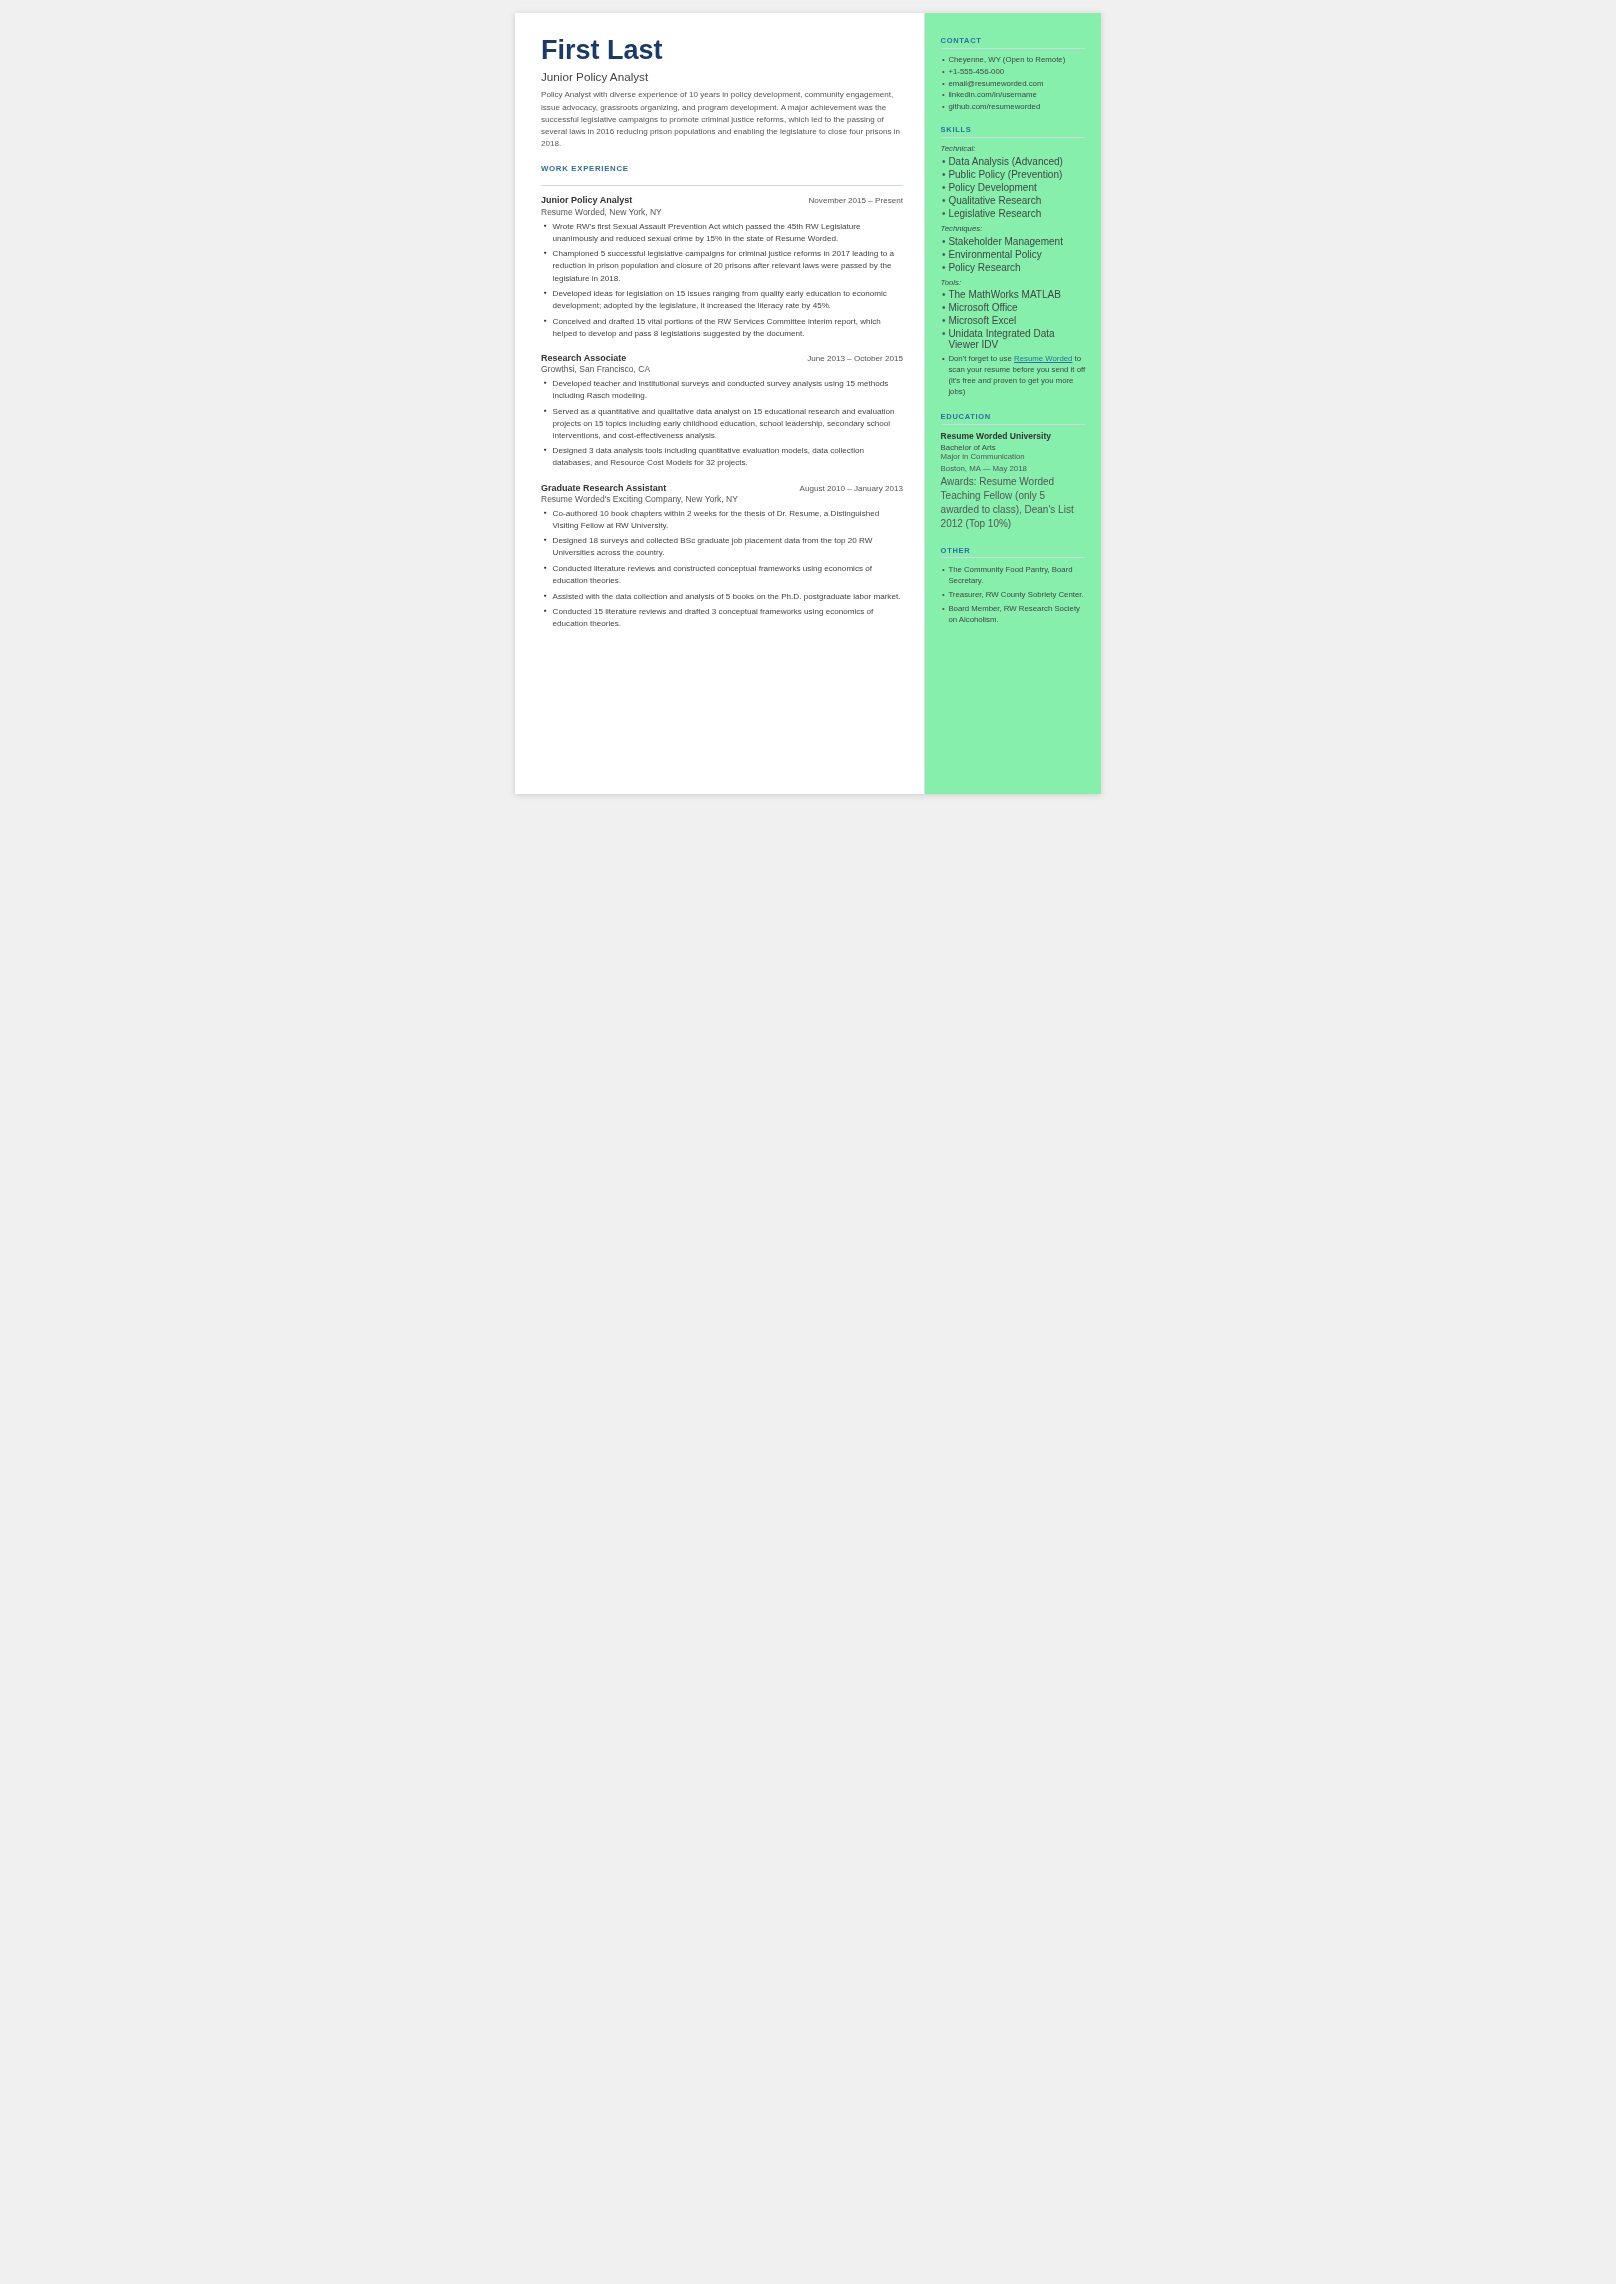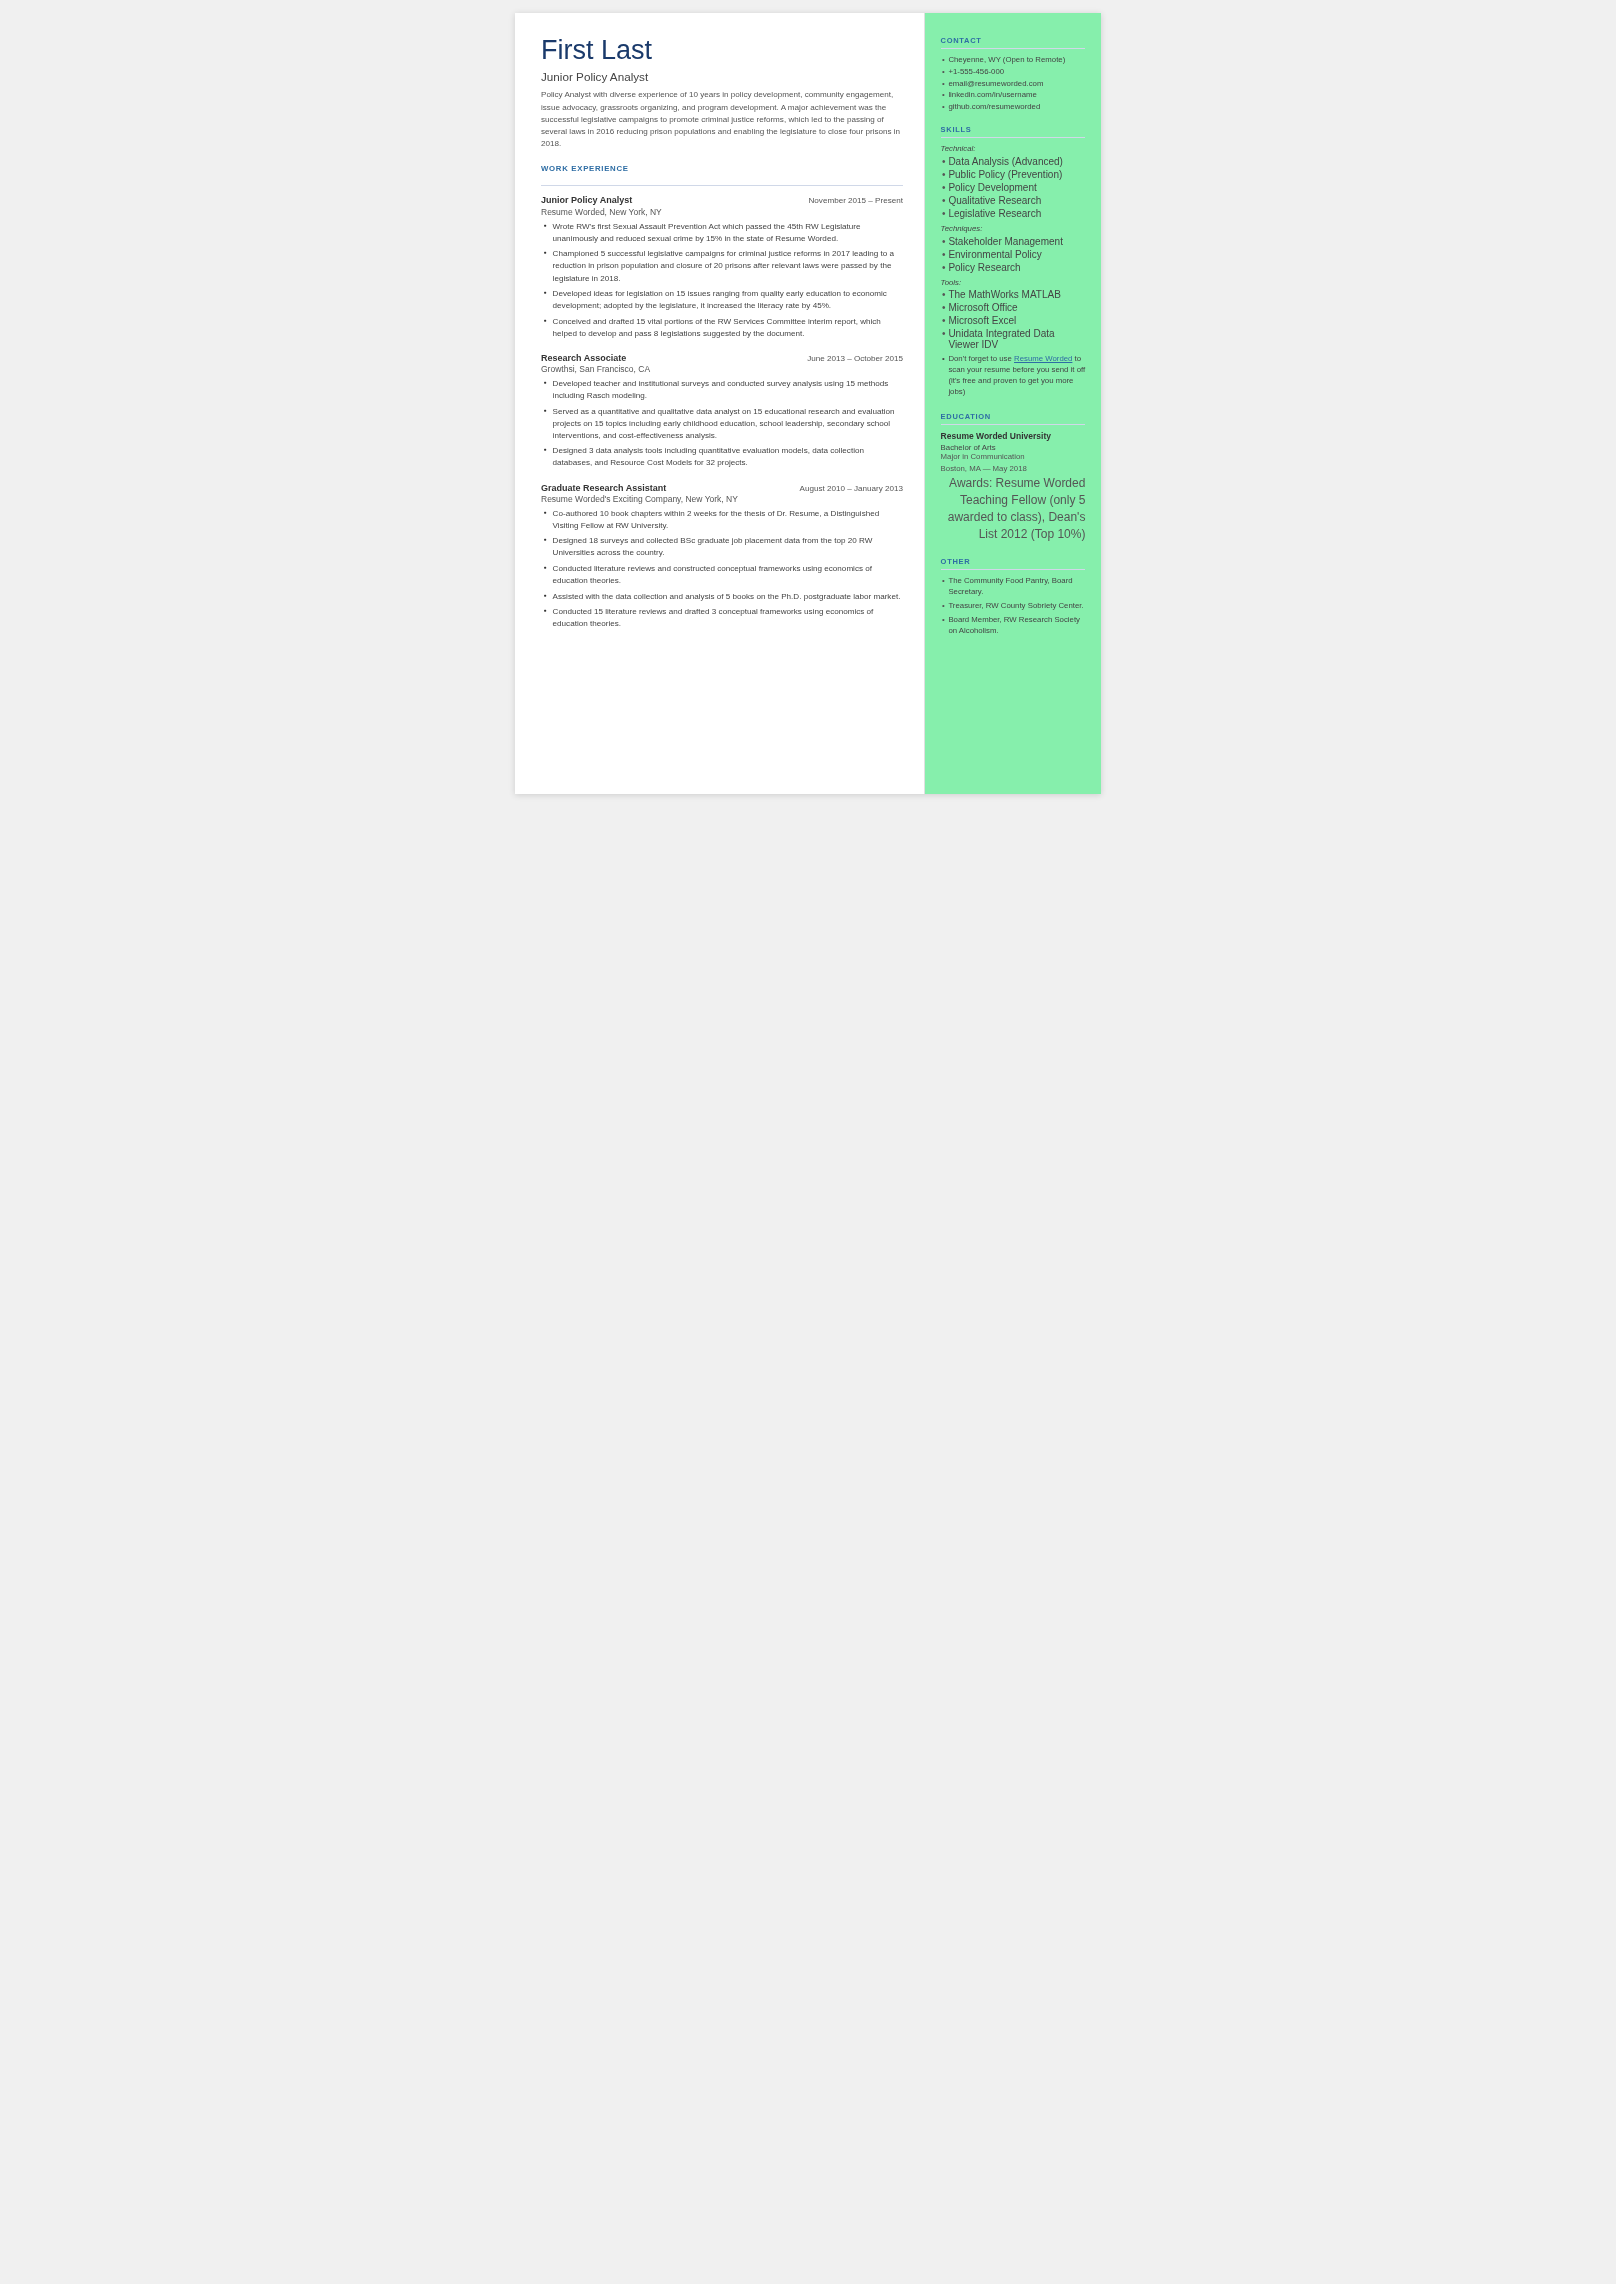--- a/index.html
+++ b/index.html
@@ -19,21 +19,21 @@
       box-shadow: 0 1.3px 6.5px rgba(0,0,0,0.15);
     }
     
     .left-col {
       flex: 1;
       padding: 23.4px 21px 23.4px 26px;
       border-right: 0.7px solid #e0e0e0;
     }
     .name {
       font-size: 27px;
-      font-weight: 400;
+      font-weight: 700;
       color: #1a3a6b;
       line-height: 1.1;
       margin-bottom: 3.9px;
     }
     .job-title {
       font-size: 11.7px;
       color: #444;
       font-weight: 400;
       margin-bottom: 6.5px;
     }
@@ -160,24 +160,23 @@
       font-size: 7.8px;
       color: #444;
       margin-bottom: 0.7px;
     }
     .edu-detail {
       font-size: 7.8px;
       color: #555;
       margin-bottom: 2.6px;
     }
     .edu-awards {
-      font-size: 12px;
+      font-size: 10px;
       color: #555;
       line-height: 1.4;
-      text-align: right;
     }
     .other-item {
       font-size: 7.8px;
       color: #444;
       margin-bottom: 3.3px;
       padding-left: 7.8px;
       position: relative;
       line-height: 1.4;
     }
     .other-item::before {

